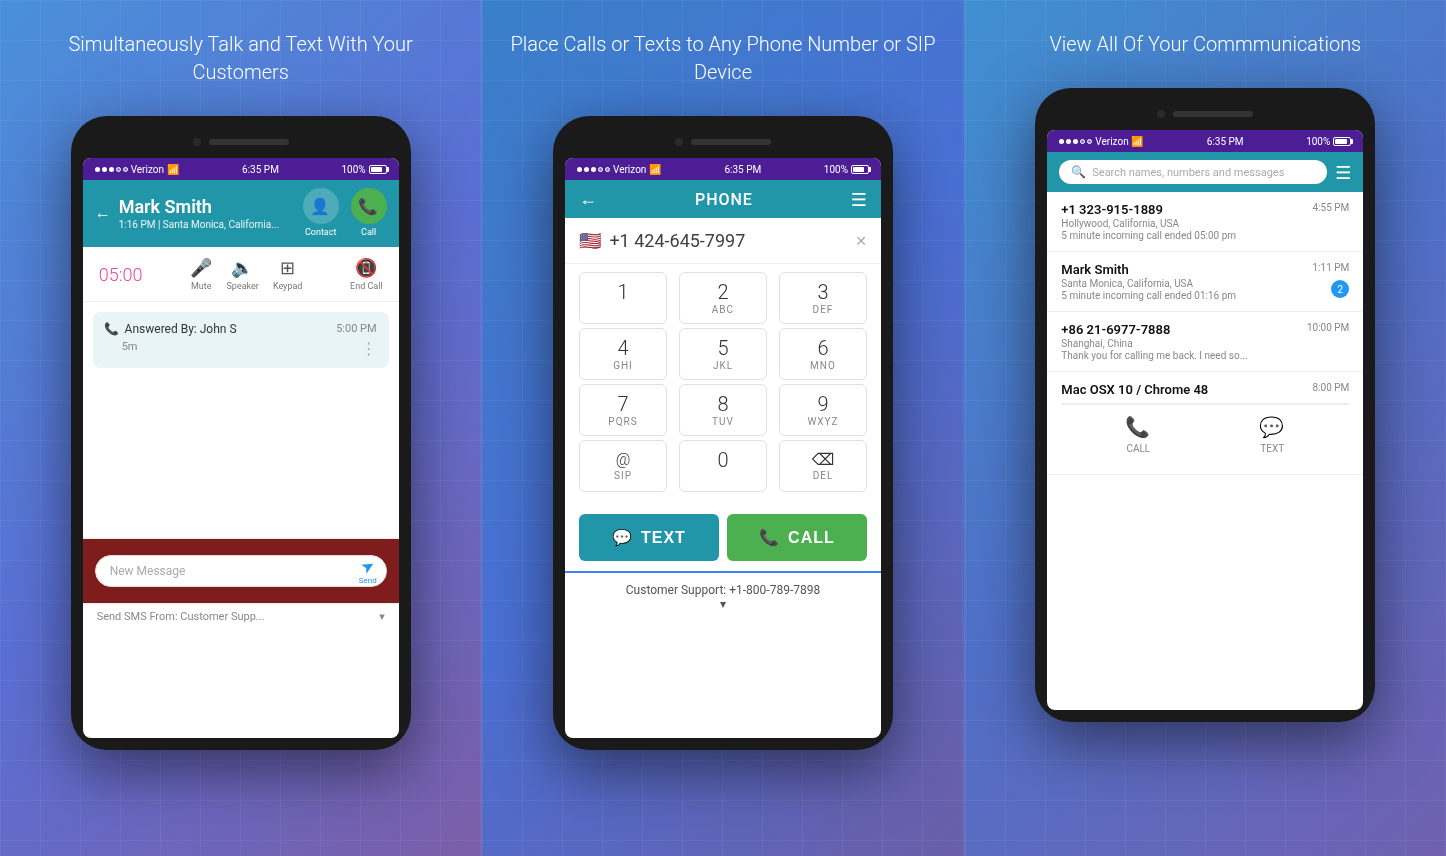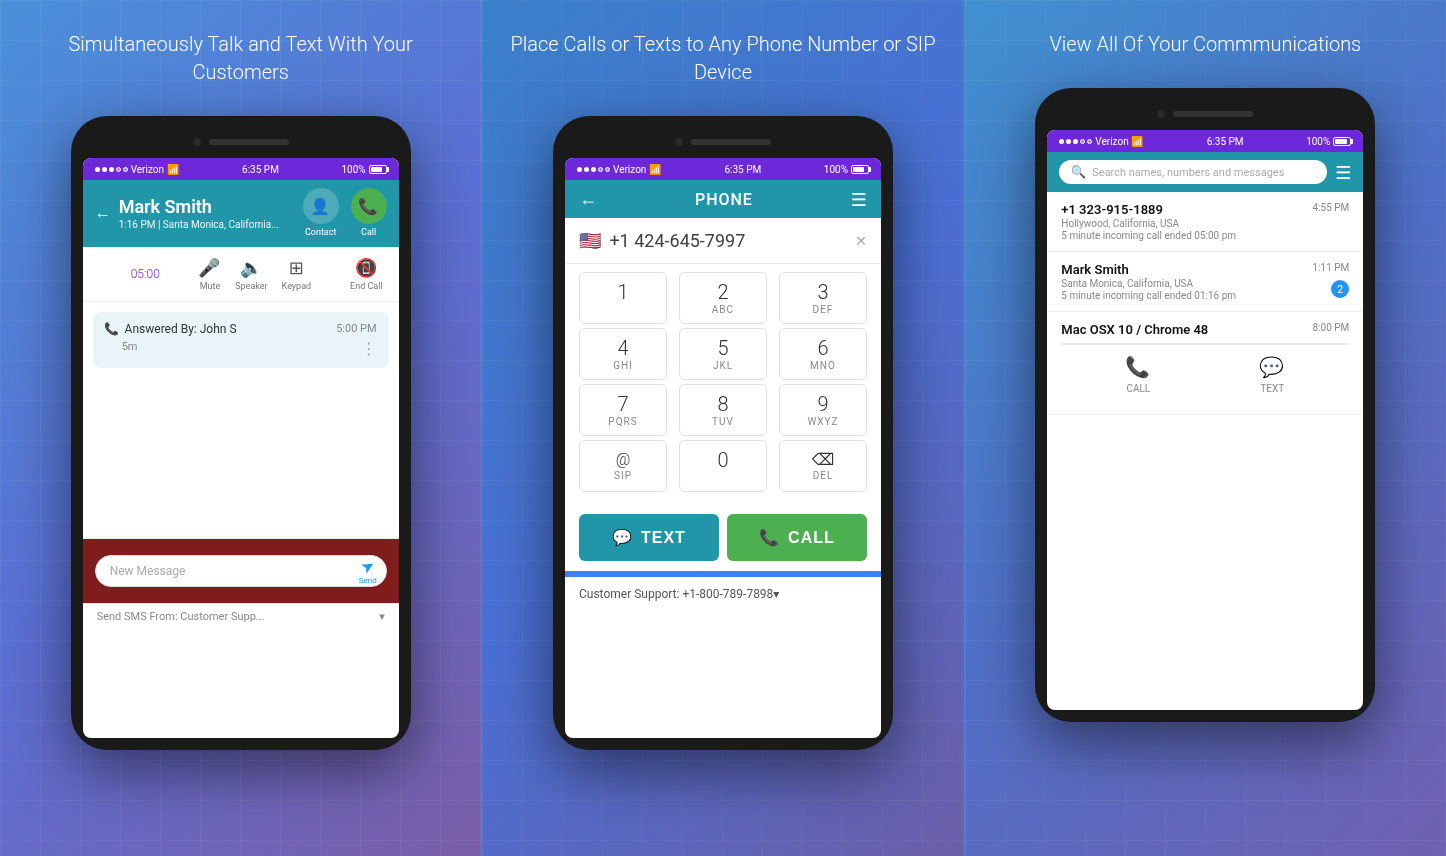--- a/index.html
+++ b/index.html
@@ -91,21 +91,21 @@
 
     .phone-screen {
       background: white;
       border-radius: 8px;
       overflow: hidden;
       min-height: 580px;
     }
 
     
     .status-bar {
-      background: #6d28d9;
+      background: #4c1d95;
       display: flex;
       justify-content: space-between;
       align-items: center;
       padding: 4px 12px;
       font-size: 10px;
       color: white;
       height: 22px;
     }
     .status-left { display: flex; align-items: center; gap: 3px; }
     .status-right { display: flex; align-items: center; gap: 3px; }
@@ -155,21 +155,21 @@
     .btn-label { font-size: 9px; color: white; }
 
     .call-controls {
       background: white;
       padding: 10px 16px;
       display: flex;
       align-items: center;
       justify-content: space-between;
       border-bottom: 1px solid #eee;
     }
-    .timer { font-size: 12px; color: #6d28d9; font-weight: 300; margin-left: 32px; }
+    .timer { font-size: 18px; color: #ec4899; font-weight: 300; }
     .control-items { display: flex; gap: 14px; }
     .control-item {
       display: flex; flex-direction: column; align-items: center; gap: 3px;
     }
     .ctrl-icon { font-size: 18px; color: #555; }
     .ctrl-label { font-size: 9px; color: #777; }
     .end-call-btn {
       display: flex; flex-direction: column; align-items: center; gap: 3px;
     }
     .end-icon { font-size: 18px; color: #e53935; }
@@ -277,27 +277,28 @@
       font-weight: 600;
       display: flex;
       align-items: center;
       justify-content: center;
       gap: 8px;
       cursor: pointer;
       letter-spacing: 1px;
     }
 
     .caller-id-row {
-      border-top: 6px solid #3b82f6;
+      border-top: 2px solid #3b82f6;
       padding: 10px 14px;
       display: flex;
       align-items: center;
       justify-content: flex-start;
       font-size: 12px;
       color: #555;
+      flex-direction: column;
     }
 
     
     .search-header {
       background: #2196a8;
       padding: 8px 12px;
       display: flex;
       align-items: center;
       gap: 8px;
     }
@@ -640,20 +641,26 @@
 
         <div class="comm-item">
           <div class="comm-name">Mark Smith</div>
           <div class="comm-location">Santa Monica, California, USA</div>
           <div class="comm-desc">5 minute incoming call ended 01:16 pm</div>
           <span class="comm-time">1:11 PM</span>
           <div class="badge">2</div>
         </div>
 
 
+        <div class="comm-item">
+          <div class="comm-name">+86 21-6977-7888</div>
+          <div class="comm-location">Shanghai, China</div>
+          <div class="comm-desc">Thank you for calling me back. I need so...</div>
+          <span class="comm-time">10:00 PM</span>
+        </div>
 
 
         <div class="comm-item">
           <div class="comm-name">Mac OSX 10 / Chrome 48</div>
           <span class="comm-time">8:00 PM</span>
 
           <div class="comm-footer" style="margin-top:6px;">
             <div class="footer-action">
               <span class="footer-call-icon">📞</span>
               <span class="footer-label">CALL</span>

